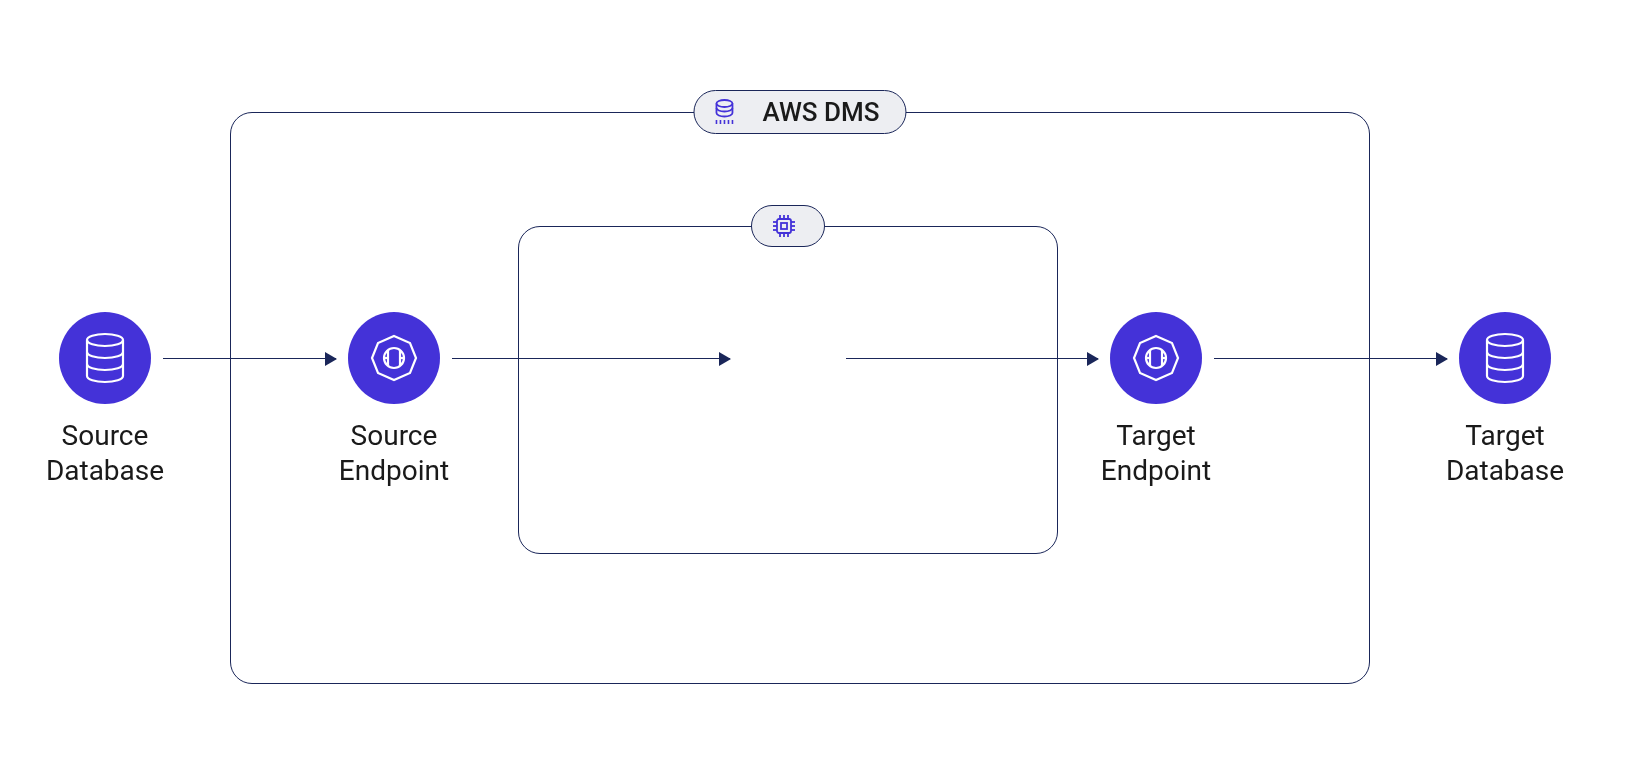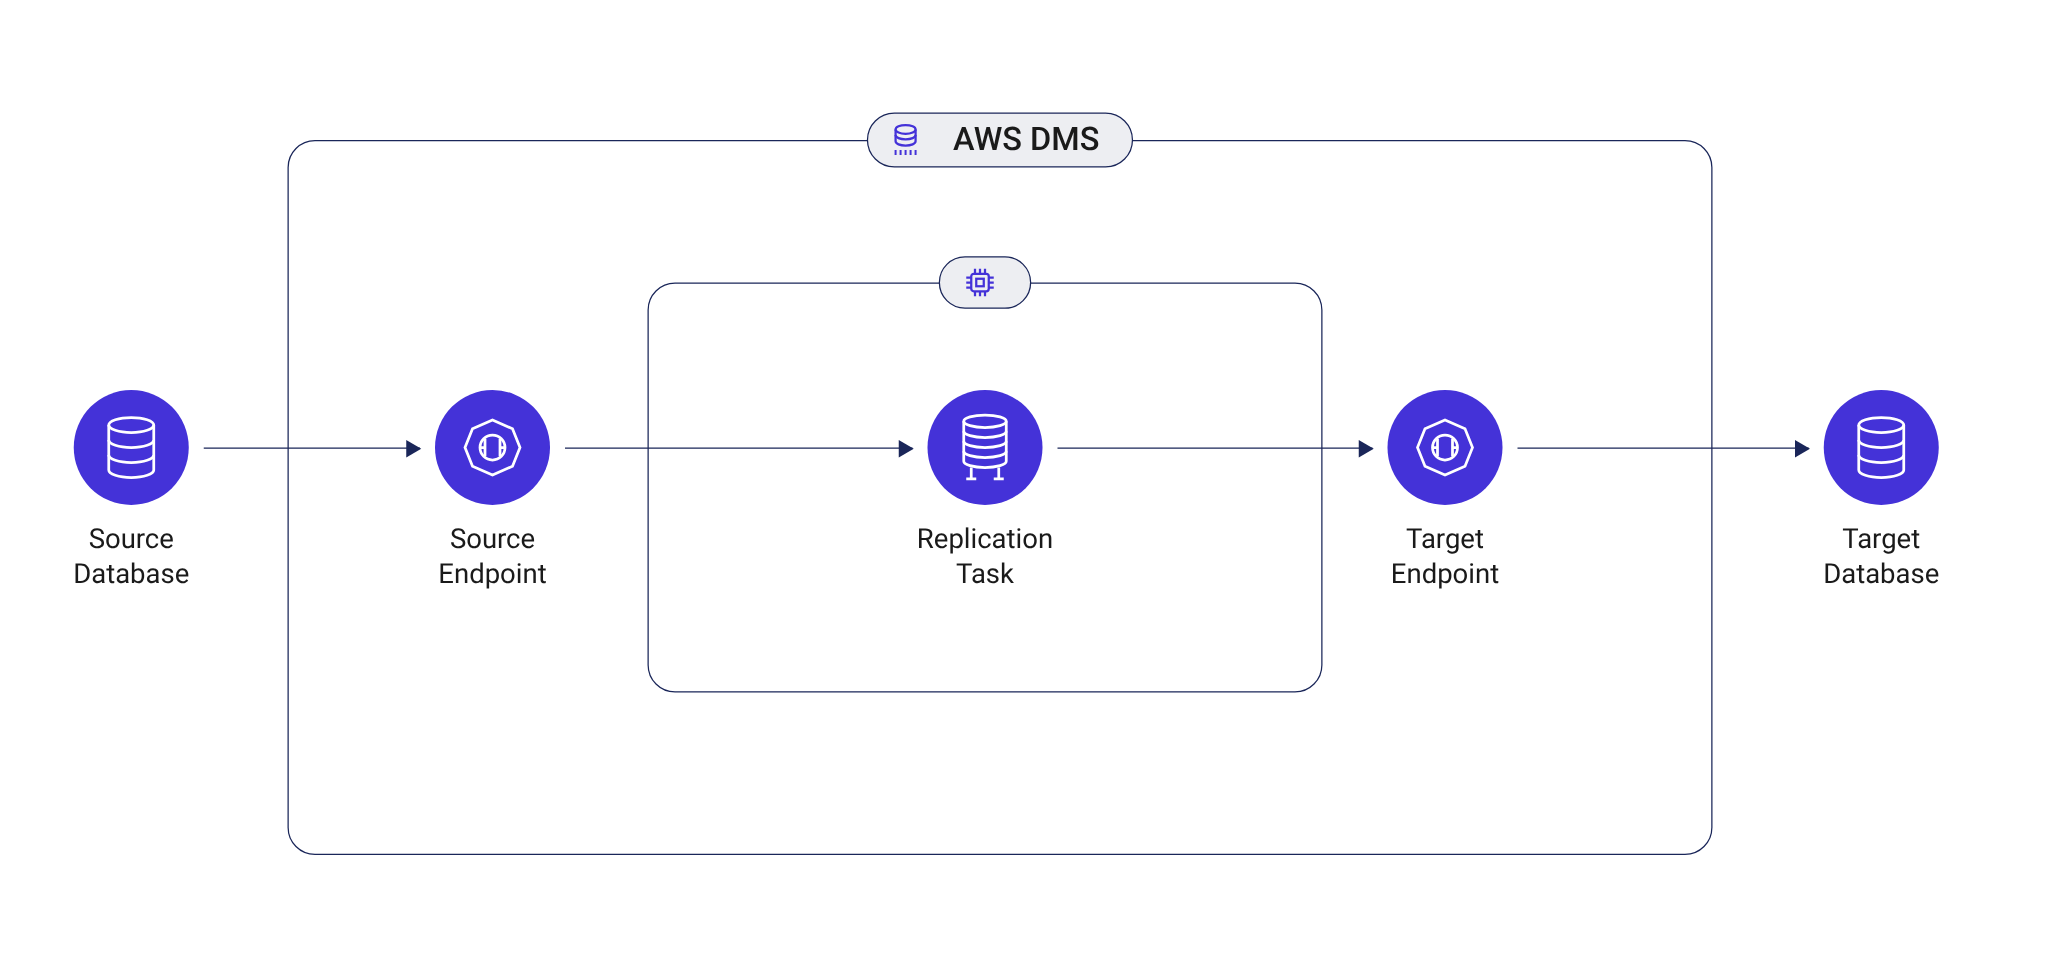--- a/index.html
+++ b/index.html
@@ -61,21 +61,21 @@
     width: 92px;
     height: 92px;
     border-radius: 50%;
     background: var(--purple);
     display: flex;
     align-items: center;
     justify-content: center;
     margin-bottom: 14px;
   }
   .node-label {
-    font-size: 22px;
+    font-size: 28px;
     line-height: 1.25;
     text-align: center;
     color: var(--text);
     font-weight: 400;
   }
 
   
   .arrow {
     position: absolute;
     height: 0;
@@ -177,41 +177,20 @@
           <line x1="33" y1="27" x2="37" y2="27"></line>
         </g>
       </svg>
     </div>
     <div class="node-label">
       <span>Source</span><br>
       <span>Endpoint</span>
     </div>
   </div>
 
-  <div class="node" style="left:788px; top:312px;">
-    <div class="icon-circle">
-      <svg width="46" height="58" viewBox="0 0 46 58">
-        <g fill="none" stroke="#ffffff" stroke-width="2.2">
-          <ellipse cx="23" cy="8" rx="17" ry="5"></ellipse>
-          <path d="M6 8 V40 C6 42.8 13.6 45 23 45 C32.4 45 40 42.8 40 40 V8"></path>
-          <path d="M6 16 C6 18.8 13.6 21 23 21 C32.4 21 40 18.8 40 16"></path>
-          <path d="M6 24 C6 26.8 13.6 29 23 29 C32.4 29 40 26.8 40 24"></path>
-          <path d="M6 32 C6 34.8 13.6 37 23 37 C32.4 37 40 34.8 40 32"></path>
-          <line x1="12" y1="45" x2="12" y2="54"></line>
-          <line x1="34" y1="45" x2="34" y2="54"></line>
-          <line x1="8" y1="54" x2="16" y2="54"></line>
-          <line x1="30" y1="54" x2="38" y2="54"></line>
-        </g>
-      </svg>
-    </div>
-    <div class="node-label">
-      <span>Replication</span><br>
-      <span>Task</span>
-    </div>
-  </div>
 
   <div class="node" style="left:1156px; top:312px;">
     <div class="icon-circle">
       <svg width="54" height="54" viewBox="0 0 54 54">
         <g fill="none" stroke="#ffffff" stroke-width="2.2">
           <polygon points="27,5 43,12 49,27 43,42 27,49 11,42 5,27 11,12"></polygon>
           <circle cx="27" cy="27" r="10"></circle>
           <line x1="21" y1="20" x2="21" y2="34"></line>
           <line x1="33" y1="20" x2="33" y2="34"></line>
           <line x1="17" y1="27" x2="21" y2="27"></line>

